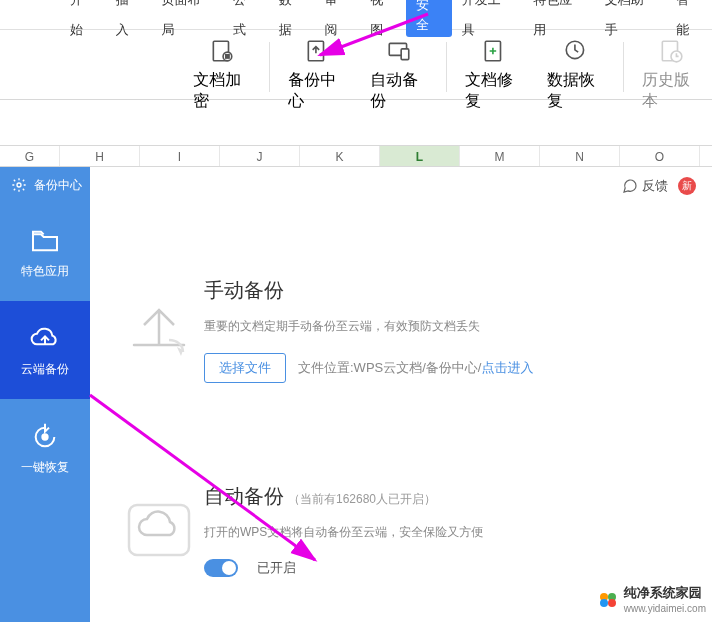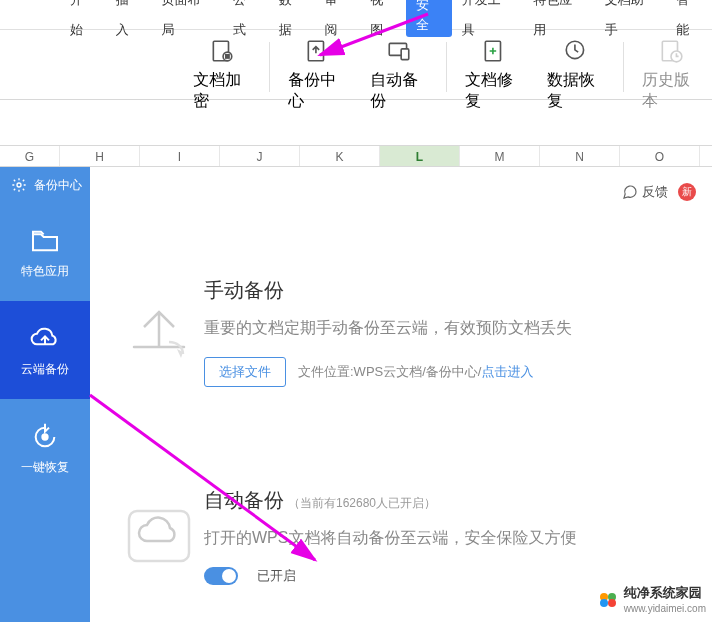--- a/index.html
+++ b/index.html
@@ -24,31 +24,31 @@
 
   .panel { display: flex; height: calc(622px - 30px - 70px - 45px - 22px); position: relative; }
   .sidebar { width: 90px; background: #4a90e2; display: flex; flex-direction: column; }
   .side-item { display: flex; flex-direction: column; align-items: center; justify-content: center; height: 98px; color: #fff; font-size: 12px; cursor: pointer; }
   .side-item.active { background: #1d4ed8; }
   .side-item .icon { width: 32px; height: 32px; margin-bottom: 6px; display:flex; align-items:center; justify-content:center;}
   .side-item.first { height: 36px; flex-direction: row; justify-content: flex-start; padding-left: 10px; }
   .side-item.first .icon { width:18px; height:18px; margin:0 6px 0 0;}
 
   .content { flex: 1; padding: 20px 24px 0 24px; position: relative; }
-  .topbar { position: absolute; top: 16px; right: 16px; display: flex; align-items: center; font-size: 13px; color: #555; }
+  .topbar { position: absolute; top: 10px; right: 16px; display: flex; align-items: center; font-size: 13px; color: #555; }
   .feedback { display: flex; align-items: center; margin-right: 10px; cursor:pointer;}
   .badge { background: #e94b4b; color: #fff; font-size: 10px; border-radius: 50%; width: 18px; height: 18px; display: flex; align-items: center; justify-content: center; }
 
   .section { display: flex; margin-top: 90px; }
   .section2 { margin-top: 100px; }
   .sec-icon { width: 90px; display: flex; align-items: center; justify-content: center; color: #ccc; }
   .sec-body { flex: 1; }
   .sec-title { font-size: 20px; color: #333; display:flex; align-items:baseline;}
   .sec-title .sub { font-size: 12px; color: #999; margin-left:4px;}
-  .sec-desc { font-size: 16px; color: #888; margin-top: 14px; }
+  .sec-desc { font-size: 12px; color: #888; margin-top: 14px; }
   .sec-row { display: flex; align-items: center; margin-top: 18px; font-size: 13px; }
   .btn-outline { border: 1px solid #4a90e2; color: #4a90e2; background: #fff; padding: 5px 14px; border-radius: 3px; cursor: pointer; font-size:13px;}
   .loc { margin-left: 12px; color: #888; }
   .link { color: #4a90e2; cursor: pointer; }
 
   .toggle { width: 34px; height: 18px; background: #4a90e2; border-radius: 9px; position: relative; margin-right: 8px; cursor:pointer;}
   .toggle::after { content: ""; position: absolute; right: 2px; top: 2px; width: 14px; height: 14px; background: #fff; border-radius: 50%; }
   .toggle-label { font-size: 13px; color: #555; margin-left: 11px; }
 
   

